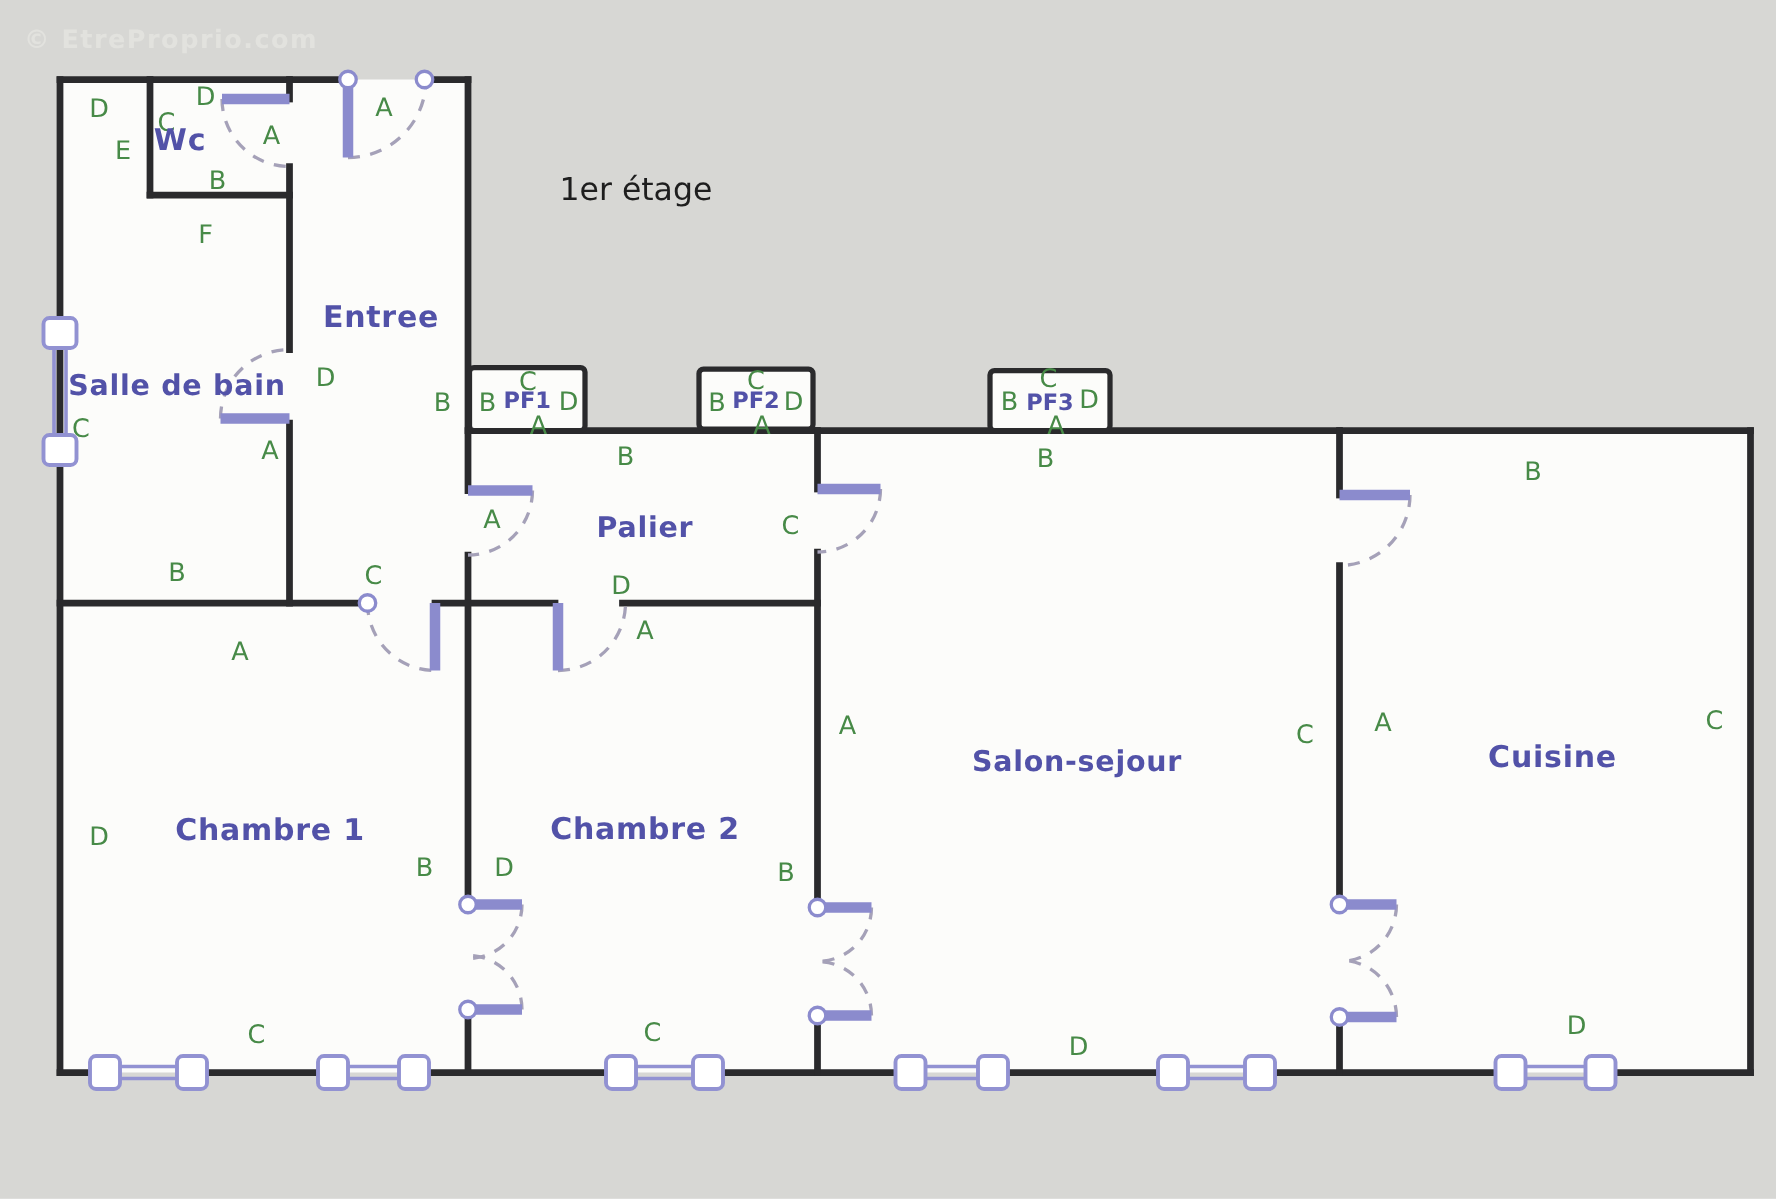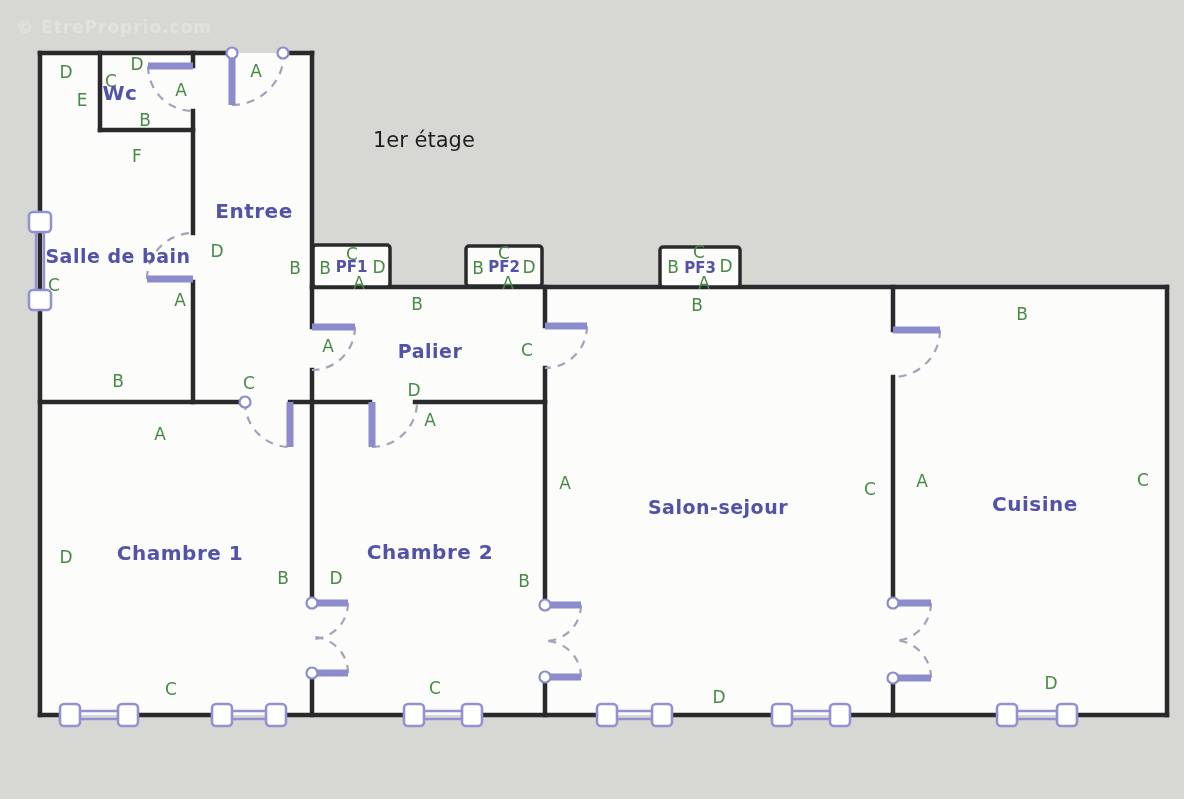--- a/index.html
+++ b/index.html
@@ -8,21 +8,21 @@
     width:1184px;height:799px;
     overflow:hidden;
     font-family:"DejaVu Sans",sans-serif;
   }
   .watermark{
     position:absolute;left:16px;top:17px;
     font-size:17px;letter-spacing:1px;font-weight:700;
     user-select:none;
   }
   .floor-title{
-    position:absolute;left:373px;top:128px;
+    position:absolute;left:373px;top:114px;
     font-size:21px;
   }
   svg text{font-family:"DejaVu Sans",sans-serif;}
 </style>
 </head>
 <body>
 
 <div class="stage" style="background: rgb(215, 215, 212);">
   <svg id="plan-svg" width="1184" height="799" viewBox="0 0 1184 799">
       <rect x="0" y="0" width="1184" height="799" fill="#d7d7d4"></rect>

